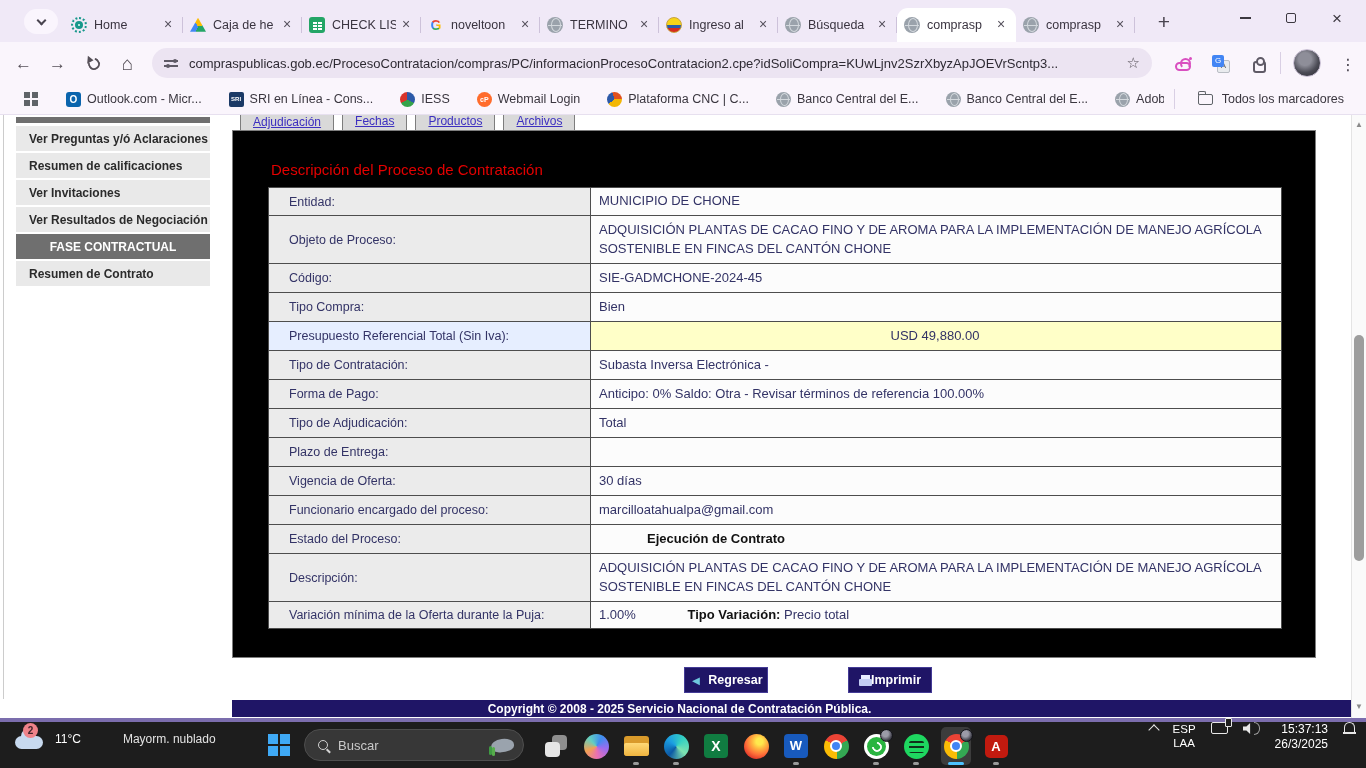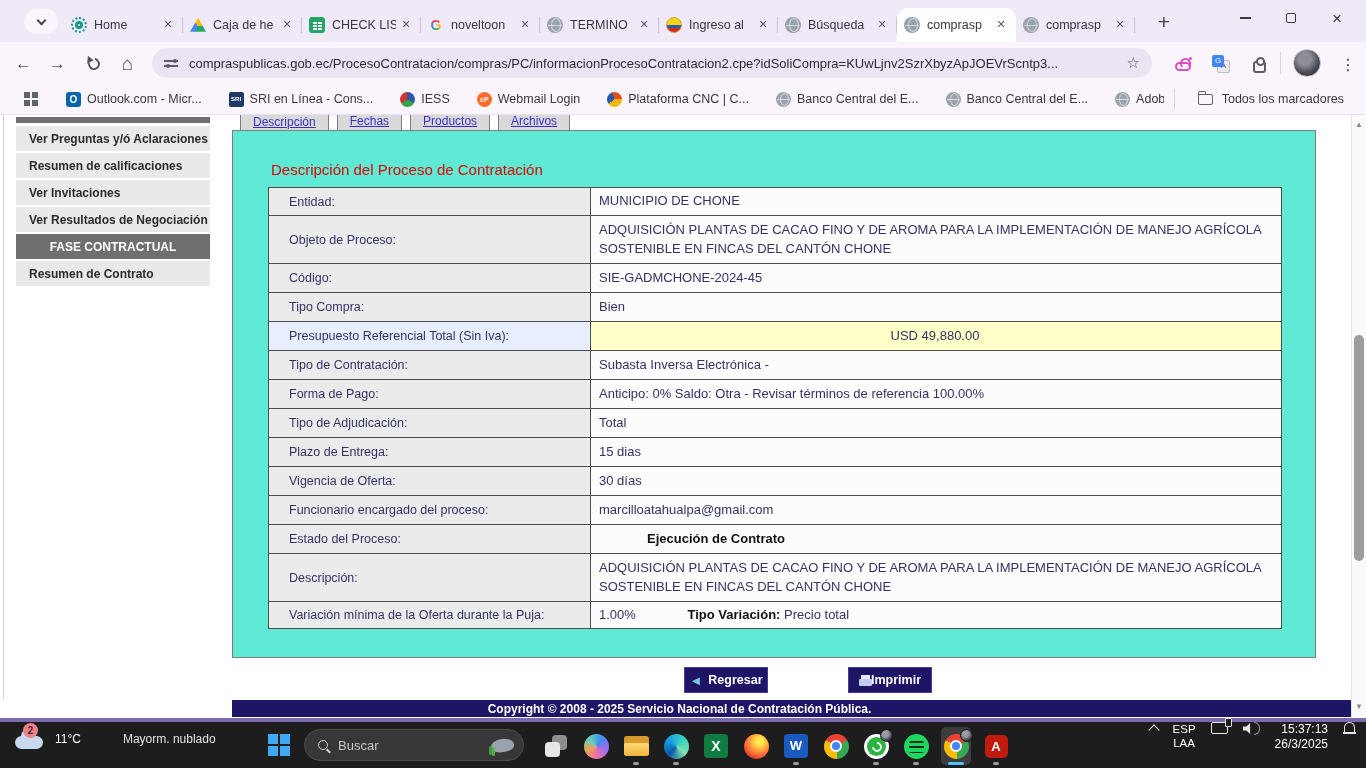--- a/index.html
+++ b/index.html
@@ -118,21 +118,21 @@
   .sb-item{height:25px;margin-bottom:2px;background:#e9e9e9;display:flex;align-items:center;
            padding-left:13px;font-size:12px;font-weight:bold;color:#2b2b2b;cursor:pointer;}
   .sb-item.header{background:#6f6f6f;color:#ffffff;justify-content:center;padding-left:0;cursor:default;}
 
   .page-tabs{position:absolute;left:240px;top:0;height:16px;overflow:hidden;display:flex;gap:8px;}
   .ptab{height:28px;margin-top:-12px;background:#d9d9d9;border:1px solid #7d7d7d;
         display:flex;align-items:flex-end;justify-content:center;padding:0 12px 2px 12px;
         font-size:12px;color:#3c2fc0;text-decoration:underline;cursor:pointer;white-space:nowrap;}
   .ptab.active{border-bottom:none;}
 
-  .panel{position:absolute;left:232px;top:15px;width:1084px;height:528px;background:#5eead4;border:1px solid #7d7d7d;}
+  .panel{position:absolute;left:232px;top:15px;width:1084px;height:528px;background:#000000;border:1px solid #7d7d7d;}
   .panel-title{position:absolute;left:38px;top:30px;font-size:15px;color:#e30000;}
   .info-table{position:absolute;left:35px;top:56px;width:1014px;border:1px solid #4d4d4d;background:#fcfcfc;}
   .trow{display:flex;border-bottom:1px solid #4d4d4d;}
   .trow:last-child{border-bottom:none;}
   .tlabel{width:322px;flex:none;background:#ebebeb;display:flex;align-items:center;padding-left:20px;
           font-size:12.5px;color:#333366;border-right:1px solid #4d4d4d;}
   .tvalue{flex:1;display:flex;align-items:center;padding:2px 10px 2px 8px;font-size:13px;color:#333366;
           flex-wrap:wrap;line-height:1.4;}
   .trow.hl .tlabel{background:#e6eeff;}
   .trow.hl .tvalue{background:#ffffc8;justify-content:center;}
@@ -393,21 +393,21 @@
           <div class="sb-item">Ver Preguntas y/ó Aclaraciones</div>
           <div class="sb-item">Resumen de calificaciones</div>
           <div class="sb-item">Ver Invitaciones</div>
           <div class="sb-item">Ver Resultados de Negociación</div>
           <div class="sb-item header">FASE CONTRACTUAL</div>
           <div class="sb-item">Resumen de Contrato</div>
         </div>
     </div>
 
     <div class="page-tabs" id="page-tabs">
-        <div class="ptab active">Descripción</div>
+        <div class="ptab active">Adjudicación</div>
         <div class="ptab">Fechas</div>
         <div class="ptab">Productos</div>
         <div class="ptab">Archivos</div>
       </div>
 
     <div class="panel">
       <div class="panel-title">Descripción del Proceso de Contratación</div>
       <div class="info-table" id="info-table">
           <div class="trow" style="height: 28px;">
             <div class="tlabel">Entidad:</div>
@@ -452,23 +452,20 @@
             </div>
           </div>
           <div class="trow" style="height: 29px;">
             <div class="tlabel">Tipo de Adjudicación:</div>
             <div class="tvalue">
               <span class="plain-part">Total</span>
             </div>
           </div>
           <div class="trow" style="height: 29px;">
             <div class="tlabel">Plazo de Entrega:</div>
-            <div class="tvalue">
-              <span class="plain-part">15 dias</span>
-            </div>
           </div>
           <div class="trow" style="height: 29px; text-align: center;">
             <div class="tlabel">Vigencia de Oferta:</div>
             <div class="tvalue">
               <span class="plain-part">30 días</span>
             </div>
           </div>
           <div class="trow" style="height: 29px;">
             <div class="tlabel">Funcionario encargado del proceso:</div>
             <div class="tvalue">

